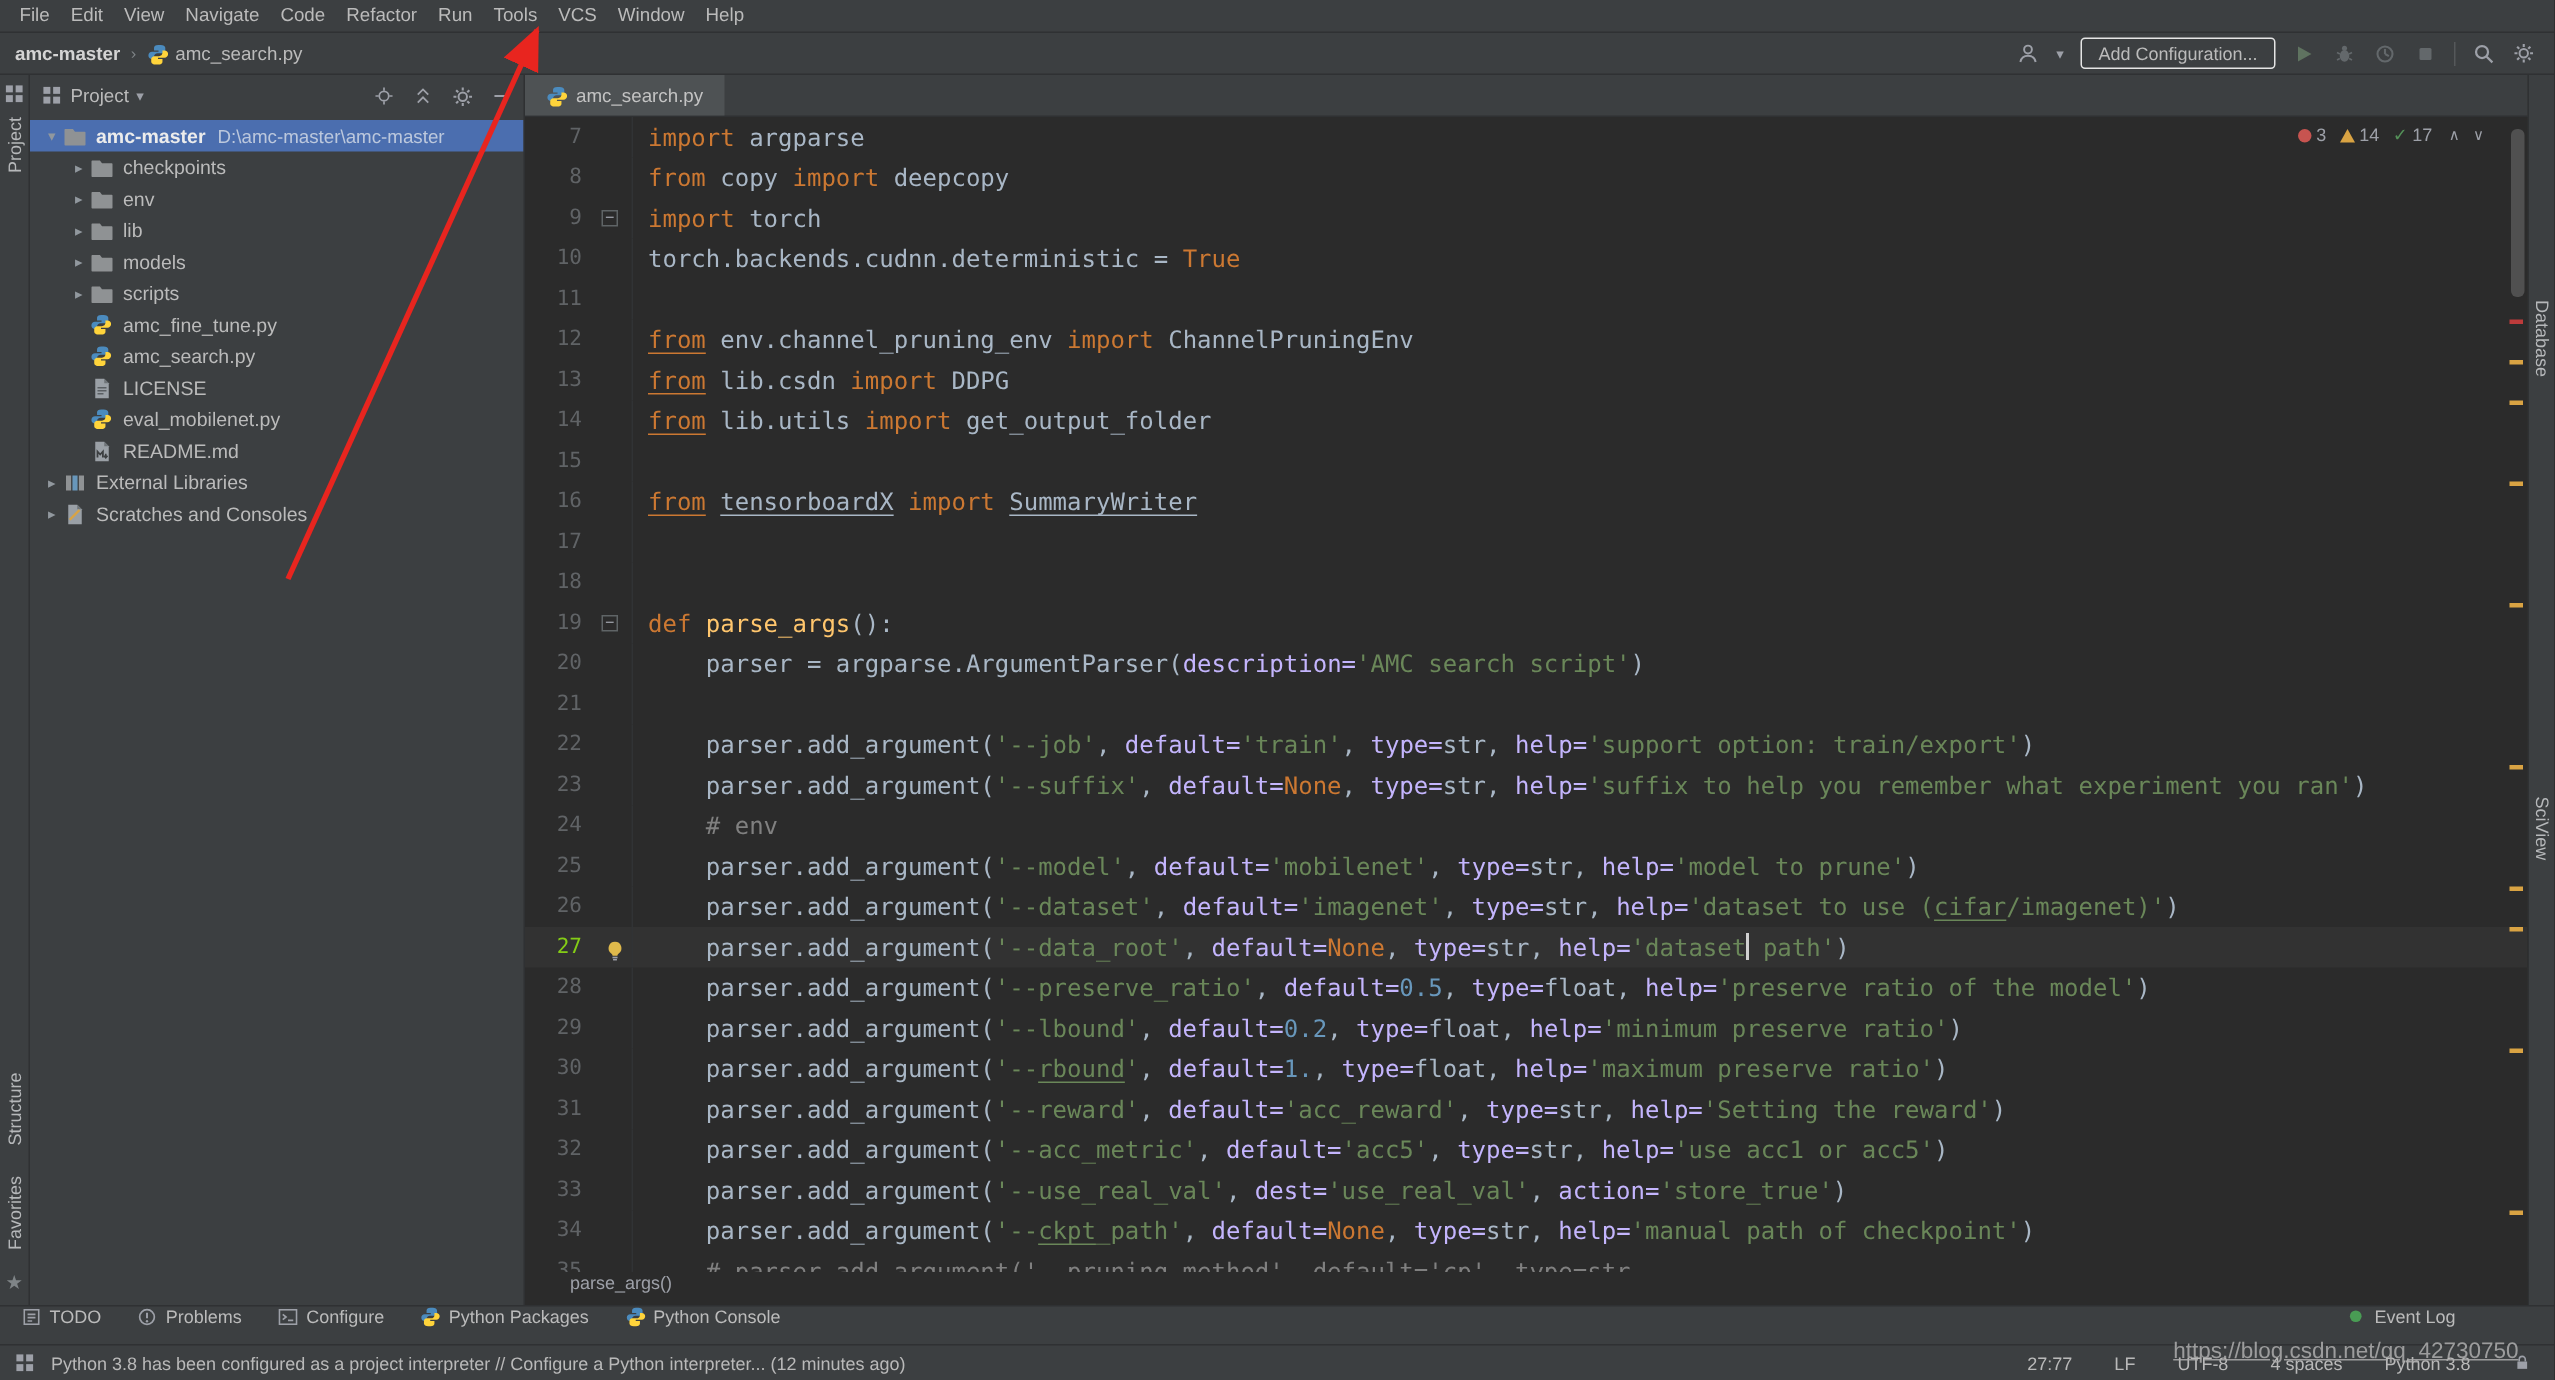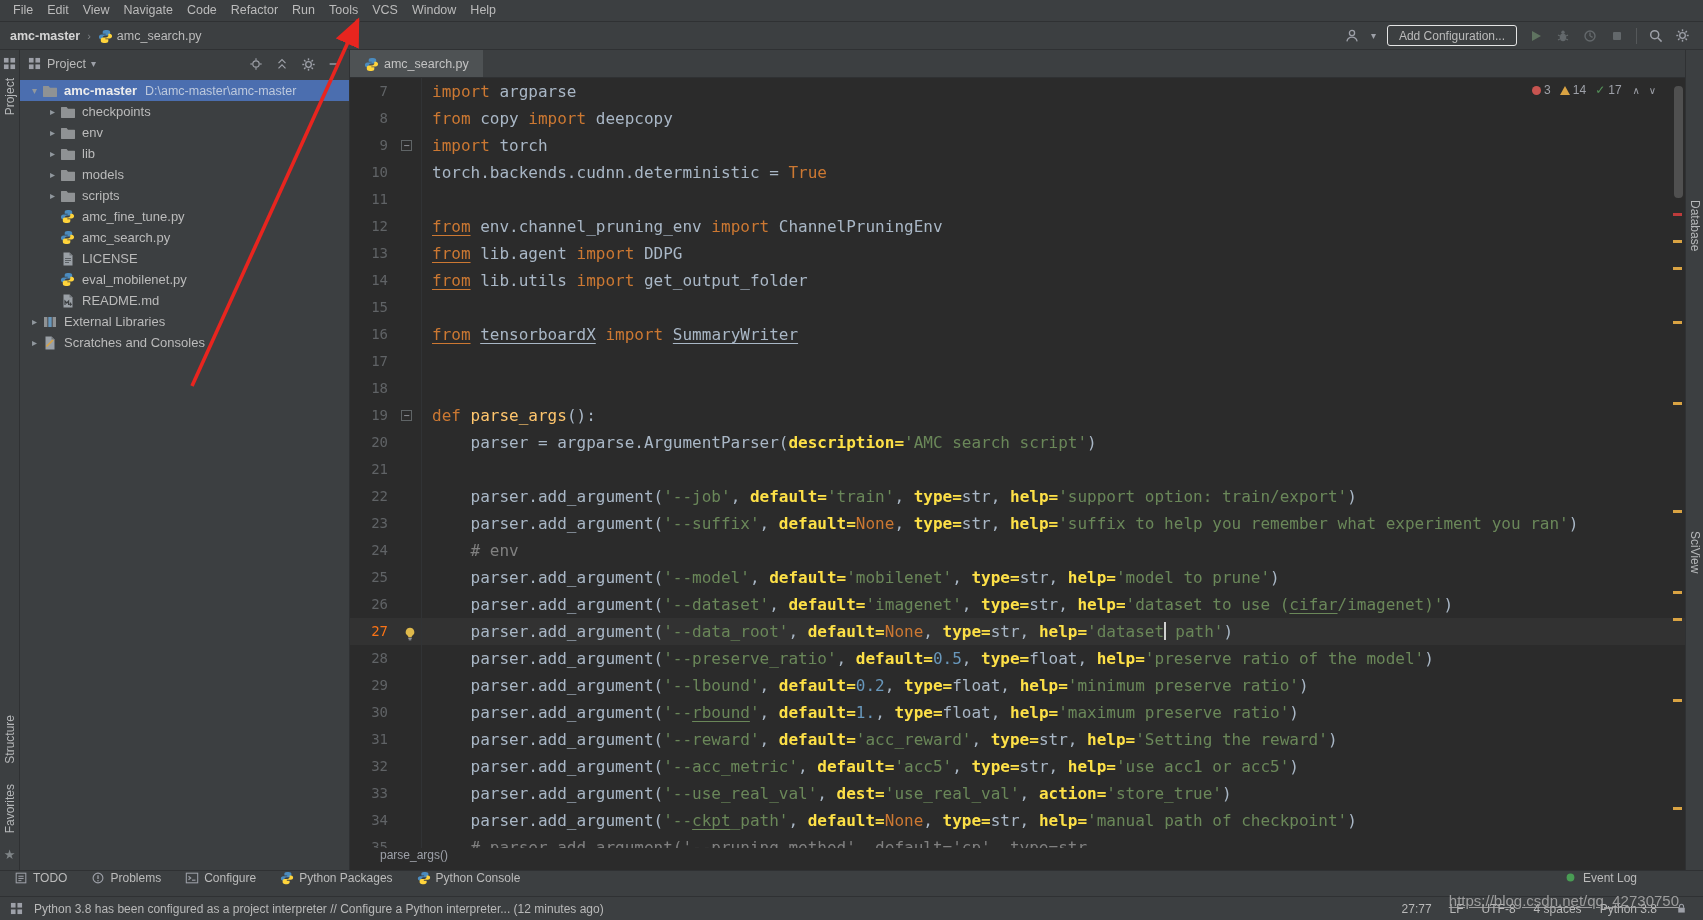--- a/index.html
+++ b/index.html
@@ -59,32 +59,32 @@
   
   .editor { flex:1; min-width:0; display:flex; flex-direction:column; background:#2b2b2b; position:relative; }
   .tab-bar { height:28px; background:#3c3f41; border-bottom:1px solid #2f3133; display:flex; align-items:stretch; flex:none; }
   .tab { display:flex; align-items:center; gap:6px; padding:0 14px; background:#4e5254; color:#c3c3c3; font-size:12.5px; }
 
   .code-wrap { flex:1; overflow:hidden; position:relative;
     font-family:"DejaVu Sans Mono", monospace; font-size:16px; }
   .code-line { height:27px; line-height:27px; display:flex; white-space:pre; }
   .code-line.current { background:#323232; }
   .gnum { width:46px; flex:none; text-align:right; padding-right:8px; color:#606366; font-size:14px; }
-  .current .gnum { color:#f97316; }
+  .current .gnum { color:#84cc16; }
   .fold-cell { width:26px; flex:none; position:relative; border-right:1px solid #313335; }
   .fold-box { position:absolute; left:5px; top:8px; width:11px; height:11px; border:1px solid #5f6466;
     color:#9da0a8; font-size:10px; line-height:9px; text-align:center; background:#2b2b2b; }
   .bulb { position:absolute; left:6px; top:5px; width:16px; height:16px; }
   .code-text { padding-left:10px; color:#a9b7c6; }
 
   .tk-k { color:#cc7832; } 
   .tk-p { color:#a9b7c6; } 
   .tk-s { color:#6a8759; } 
   .tk-n { color:#6897bb; } 
-  .tk-a { color:#fde047;font-weight:bold; } 
+  .tk-a { color:#c4b5fd; } 
   .tk-c { color:#808080; } 
   .tk-f { color:#ffc66d; } 
   .u { text-decoration:underline; text-underline-offset:3px; }
   .caret { display:inline-block; width:1.5px; height:18px; background:#d0d0d0; vertical-align:-3px; }
 
   .inspections { position:absolute; top:5px; right:26px; display:flex; align-items:center; gap:9px;
     font-size:12px; color:#9da0a8; font-family:"Liberation Sans",sans-serif; }
   .insp-item { display:flex; align-items:center; gap:3px; }
   .dot-err { width:9px; height:9px; border-radius:50%; background:#c75450; }
   .tri-warn { width:0; height:0; border-left:5px solid transparent; border-right:5px solid transparent;
@@ -102,21 +102,21 @@
 
   
   .tool-bar { height:26px; background:#3c3f41; border-top:1px solid #2f3133;
     display:flex; align-items:flex-start; font-size:12px; padding-left:14px; }
   .tool-tab { display:flex; align-items:center; gap:5px; margin-right:24px; }
   .event-log { margin-left:auto; margin-right:66px; display:flex; align-items:center; gap:5px; }
 
   .status-bar { height:24px; background:#3c3f41; border-top:1px solid #2f3133;
     display:flex; align-items:center; font-size:12px; padding:0 10px; color:#b9b9b9; }
   .status-msg { margin-left:10px; }
-  .status-right { margin-left:auto; display:flex; align-items:flex-end; gap:18px; margin-right:4px; }
+  .status-right { margin-left:auto; display:flex; align-items:flex-end; gap:28px; margin-right:4px; }
 
   .watermark { position:absolute; right:24px; bottom:11px; z-index:40; pointer-events:none;
     color:rgba(170,170,170,0.88); font-size:15px;text-decoration:underline; }
 
   .arrow-overlay { position:absolute; left:0; top:0; z-index:60; pointer-events:none; }
 </style>
 </head>
 <body>
 
 <div class="menu-bar">
@@ -377,21 +377,21 @@
       </div>
     </div>
 
     <div class="code-wrap" id="code">
       <div class="code-line"><span class="gnum">7</span><span class="fold-cell"></span><span class="code-text"><span class="tk-k">import</span><span class="tk-p"> argparse</span></span></div>
         <div class="code-line"><span class="gnum">8</span><span class="fold-cell"></span><span class="code-text"><span class="tk-k">from</span><span class="tk-p"> copy </span><span class="tk-k">import</span><span class="tk-p"> deepcopy</span></span></div>
         <div class="code-line"><span class="gnum">9</span><span class="fold-cell"><span class="fold-box">−</span></span><span class="code-text"><span class="tk-k">import</span><span class="tk-p"> torch</span></span></div>
         <div class="code-line"><span class="gnum">10</span><span class="fold-cell"></span><span class="code-text"><span class="tk-p">torch.backends.cudnn.deterministic = </span><span class="tk-k">True</span></span></div>
         <div class="code-line"><span class="gnum">11</span><span class="fold-cell"></span><span class="code-text"></span></div>
         <div class="code-line"><span class="gnum">12</span><span class="fold-cell"></span><span class="code-text"><span class="tk-k u">from</span><span class="tk-p"> env.channel_pruning_env </span><span class="tk-k">import</span><span class="tk-p"> ChannelPruningEnv</span></span></div>
-        <div class="code-line"><span class="gnum">13</span><span class="fold-cell"></span><span class="code-text"><span class="tk-k u">from</span><span class="tk-p"> lib.agent </span><span class="tk-k">import</span><span class="tk-p"> DDPG</span></span></div>
+        <div class="code-line"><span class="gnum">13</span><span class="fold-cell"></span><span class="code-text"><span class="tk-k u">from</span><span class="tk-p"> lib.csdn </span><span class="tk-k">import</span><span class="tk-p"> DDPG</span></span></div>
         <div class="code-line"><span class="gnum">14</span><span class="fold-cell"></span><span class="code-text"><span class="tk-k u">from</span><span class="tk-p"> lib.utils </span><span class="tk-k">import</span><span class="tk-p"> get_output_folder</span></span></div>
         <div class="code-line"><span class="gnum">15</span><span class="fold-cell"></span><span class="code-text"></span></div>
         <div class="code-line"><span class="gnum">16</span><span class="fold-cell"></span><span class="code-text"><span class="tk-k u">from</span><span class="tk-p"> </span><span class="tk-p u">tensorboardX</span><span class="tk-p"> </span><span class="tk-k">import</span><span class="tk-p"> </span><span class="tk-p u">SummaryWriter</span></span></div>
         <div class="code-line"><span class="gnum">17</span><span class="fold-cell"></span><span class="code-text"></span></div>
         <div class="code-line"><span class="gnum">18</span><span class="fold-cell"></span><span class="code-text"></span></div>
         <div class="code-line"><span class="gnum">19</span><span class="fold-cell"><span class="fold-box">−</span></span><span class="code-text"><span class="tk-k">def</span><span class="tk-f"> parse_args</span><span class="tk-p">():</span></span></div>
         <div class="code-line"><span class="gnum">20</span><span class="fold-cell"></span><span class="code-text"><span class="tk-p">    parser = argparse.ArgumentParser(</span><span class="tk-a">description=</span><span class="tk-s">'AMC search script'</span><span class="tk-p">)</span></span></div>
         <div class="code-line"><span class="gnum">21</span><span class="fold-cell"></span><span class="code-text"></span></div>
         <div class="code-line"><span class="gnum">22</span><span class="fold-cell"></span><span class="code-text"><span class="tk-p">    parser.add_argument(</span><span class="tk-s">'--job'</span><span class="tk-p">, </span><span class="tk-a">default=</span><span class="tk-s">'train'</span><span class="tk-p">, </span><span class="tk-a">type=</span><span class="tk-p">str, </span><span class="tk-a">help=</span><span class="tk-s">'support option: train/export'</span><span class="tk-p">)</span></span></div>
         <div class="code-line"><span class="gnum">23</span><span class="fold-cell"></span><span class="code-text"><span class="tk-p">    parser.add_argument(</span><span class="tk-s">'--suffix'</span><span class="tk-p">, </span><span class="tk-a">default=</span><span class="tk-k">None</span><span class="tk-p">, </span><span class="tk-a">type=</span><span class="tk-p">str, </span><span class="tk-a">help=</span><span class="tk-s">'suffix to help you remember what experiment you ran'</span><span class="tk-p">)</span></span></div>

